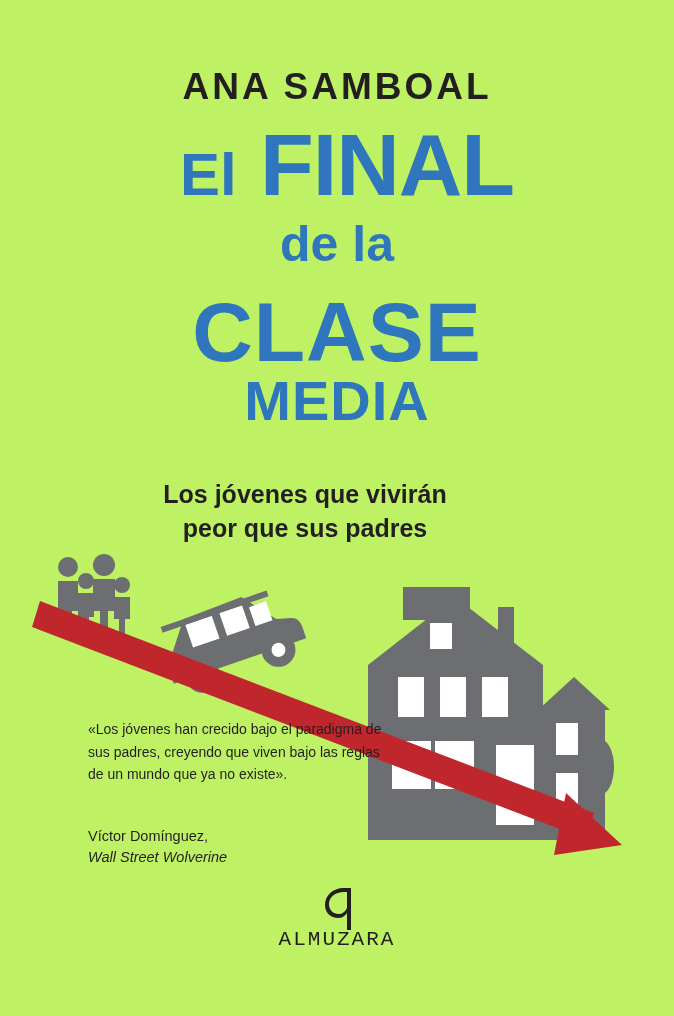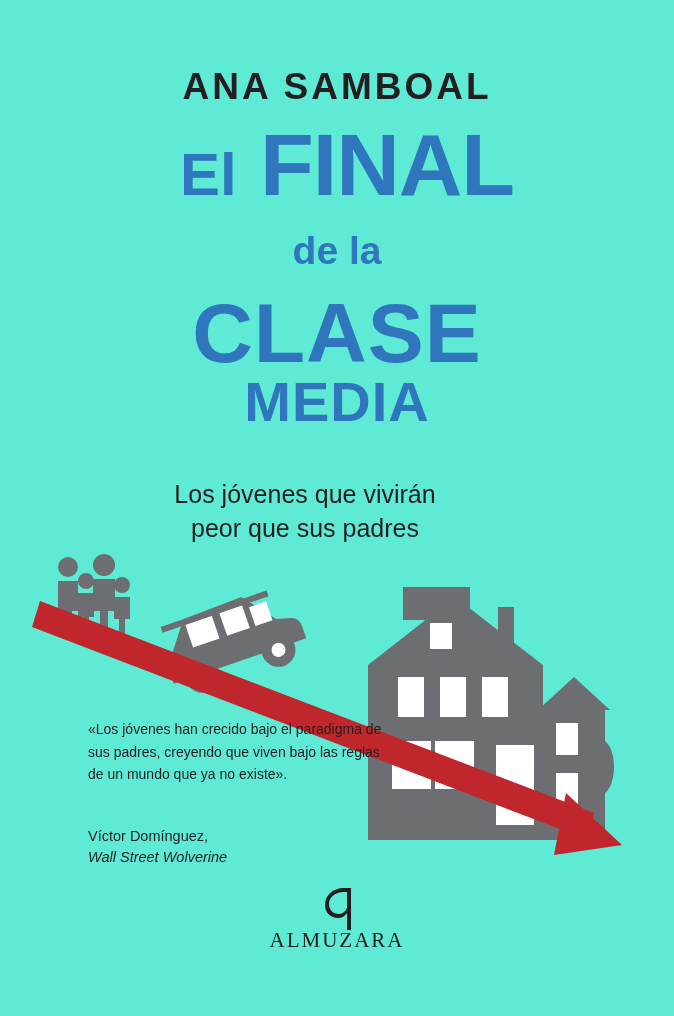--- a/index.html
+++ b/index.html
@@ -12,21 +12,21 @@
     background: #ffffff;
     font-family: "Liberation Sans", sans-serif;
     overflow: hidden;
     position: relative;
   }
 
   .cover {
     position: relative;
     width: 674px;
     height: 1016px;
-    background: #5eead4;
+    background: #bef264;
     overflow: hidden;
   }
 
   
   .author {
     position: absolute;
     top: 66px;
     left: 0;
     width: 674px;
     text-align: center;
@@ -52,43 +52,43 @@
     font-size: 88px;
     letter-spacing: -1px;
     white-space: nowrap;
     padding-left: 20px;
   }
   .title-line1 .small {
     font-size: 60px;
     letter-spacing: 0px;
   }
   .title-line2 {
-    font-size: 39px;
-    margin-top: 24px;
+    font-size: 50px;
+    margin-top: 12px;
   }
   .title-line3 {
     font-size: 84px;
     letter-spacing: 1px;
     margin-top: 22px;
   }
   .title-line4 {
     font-size: 56px;
     letter-spacing: 1px;
   }
 
   
   .subtitle {
     position: absolute;
     top: 478px;
     left: 0;
     width: 610px;
     text-align: center;
     color: #231f20;
     font-size: 25px;
-    font-weight: normal;
+    font-weight: bold;
     line-height: 1.35;
   }
 
   
   .illustration {
     position: absolute;
     top: 545px;
     left: 0;
     width: 674px;
     height: 330px;
@@ -127,21 +127,21 @@
   }
   .publisher-name {
     position: absolute;
     top: 928px;
     left: 0;
     width: 674px;
     text-align: center;
     color: #231f20;
     font-size: 21px;
     letter-spacing: 2px;
-    font-family: Liberation Serif, serif;
+    font-family: Liberation Mono, monospace;
   }
 </style>
 </head>
 <body>
 
 <div class="cover">
 
   <div class="author">ANA SAMBOAL</div>
 
   <div class="title-block">

